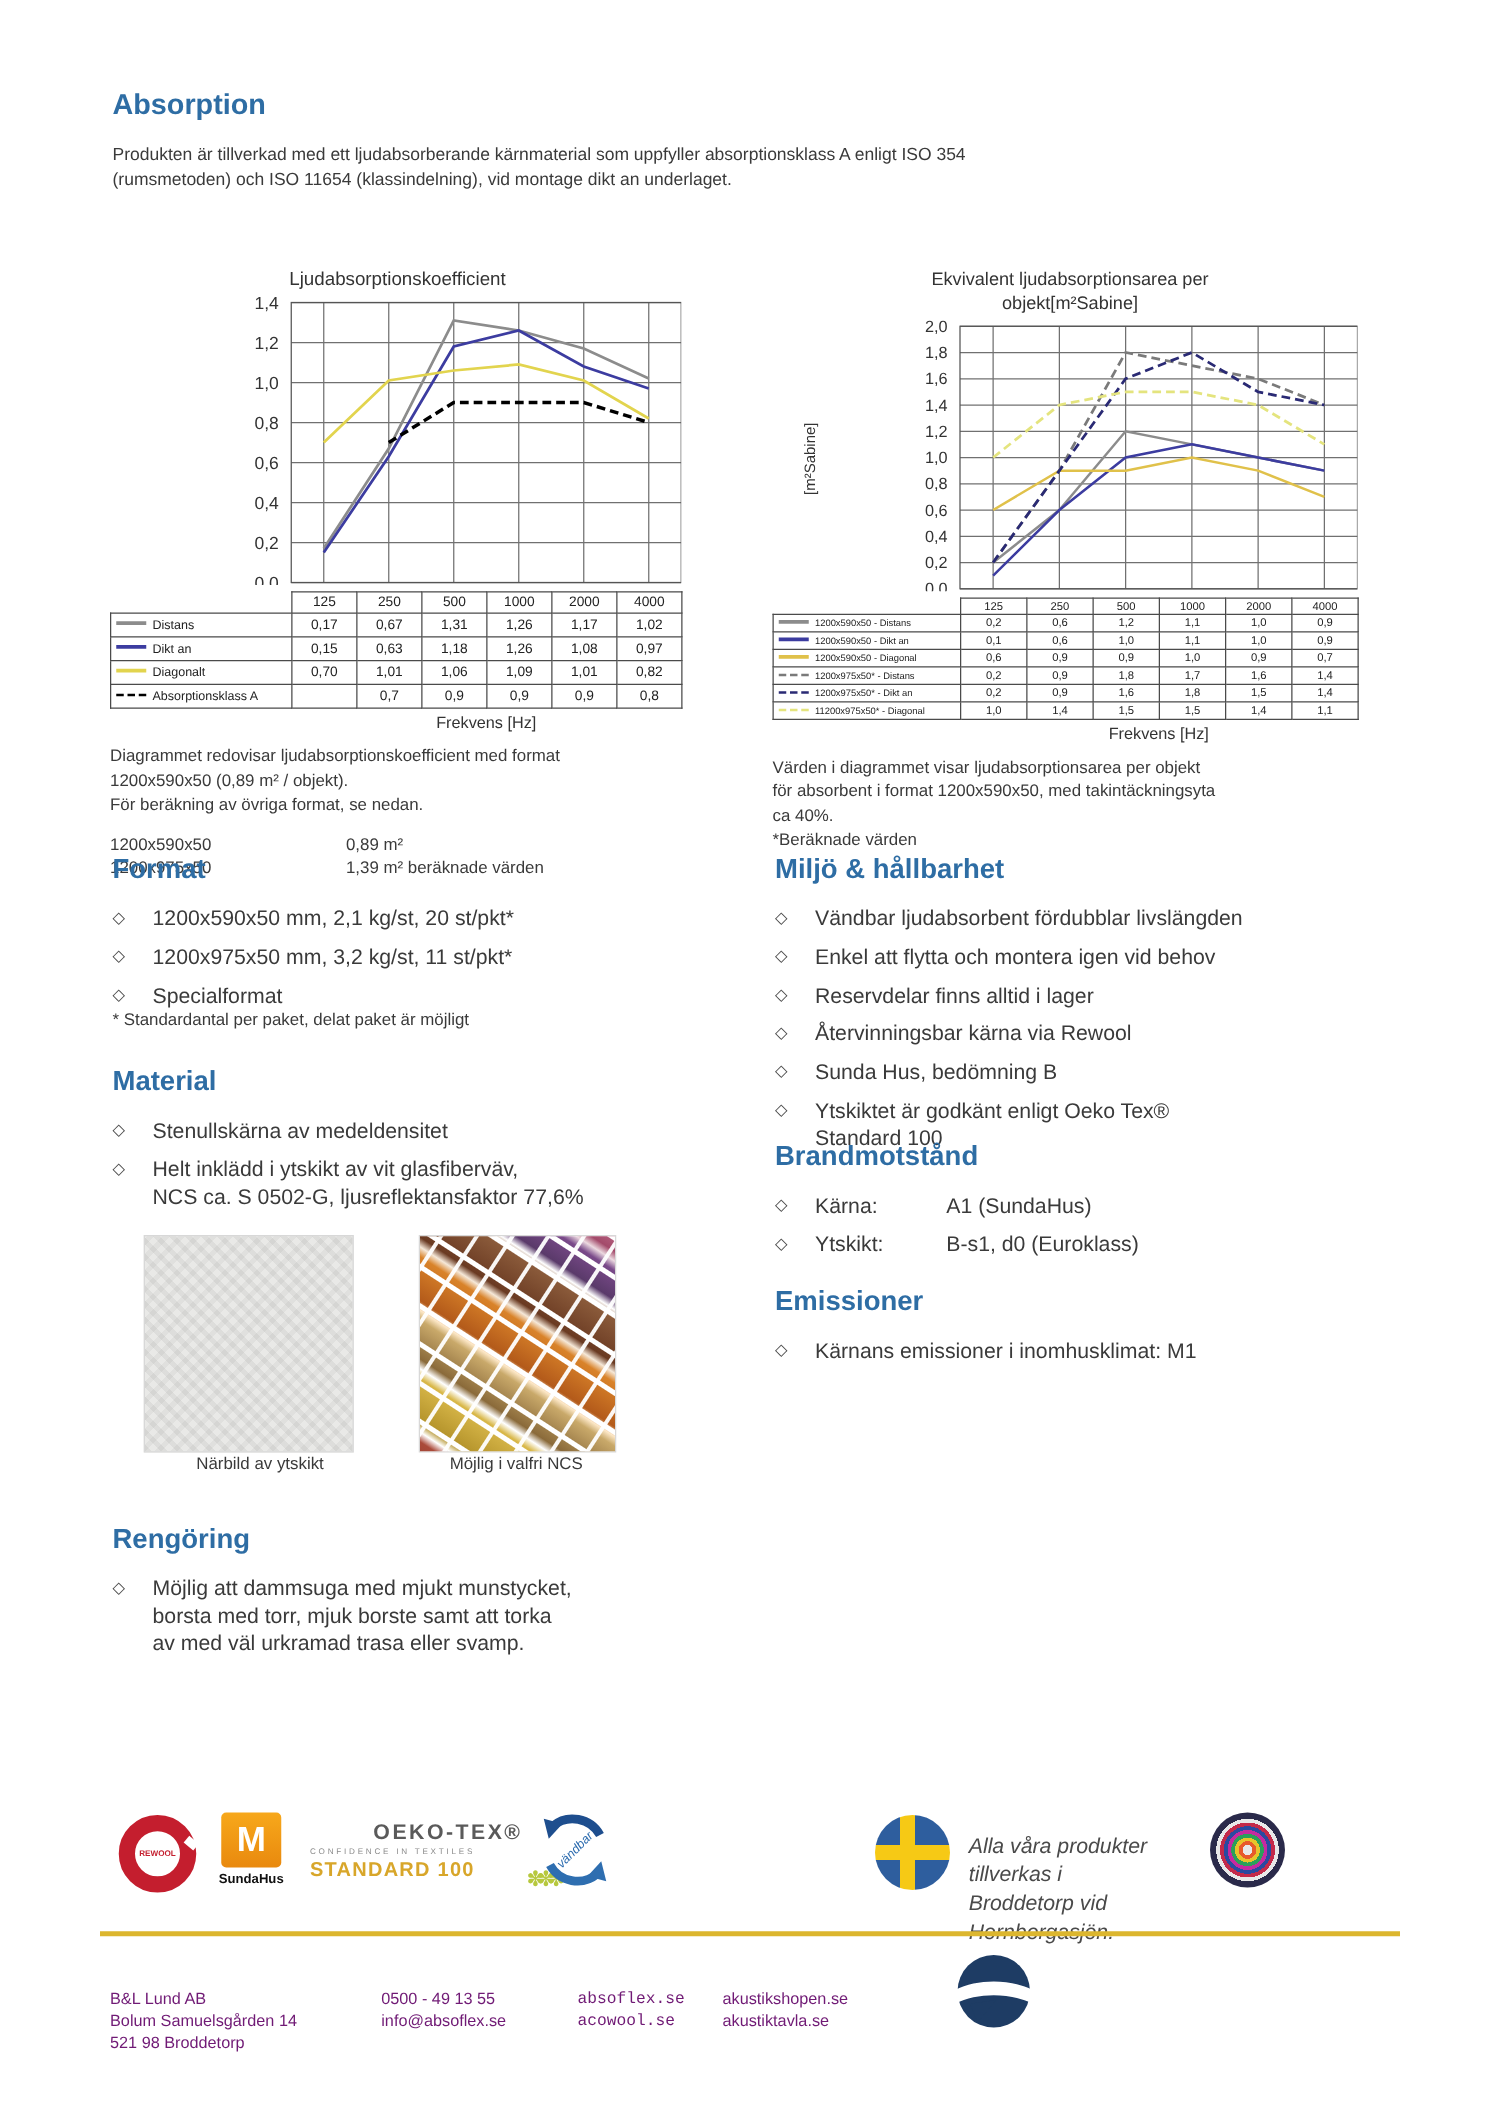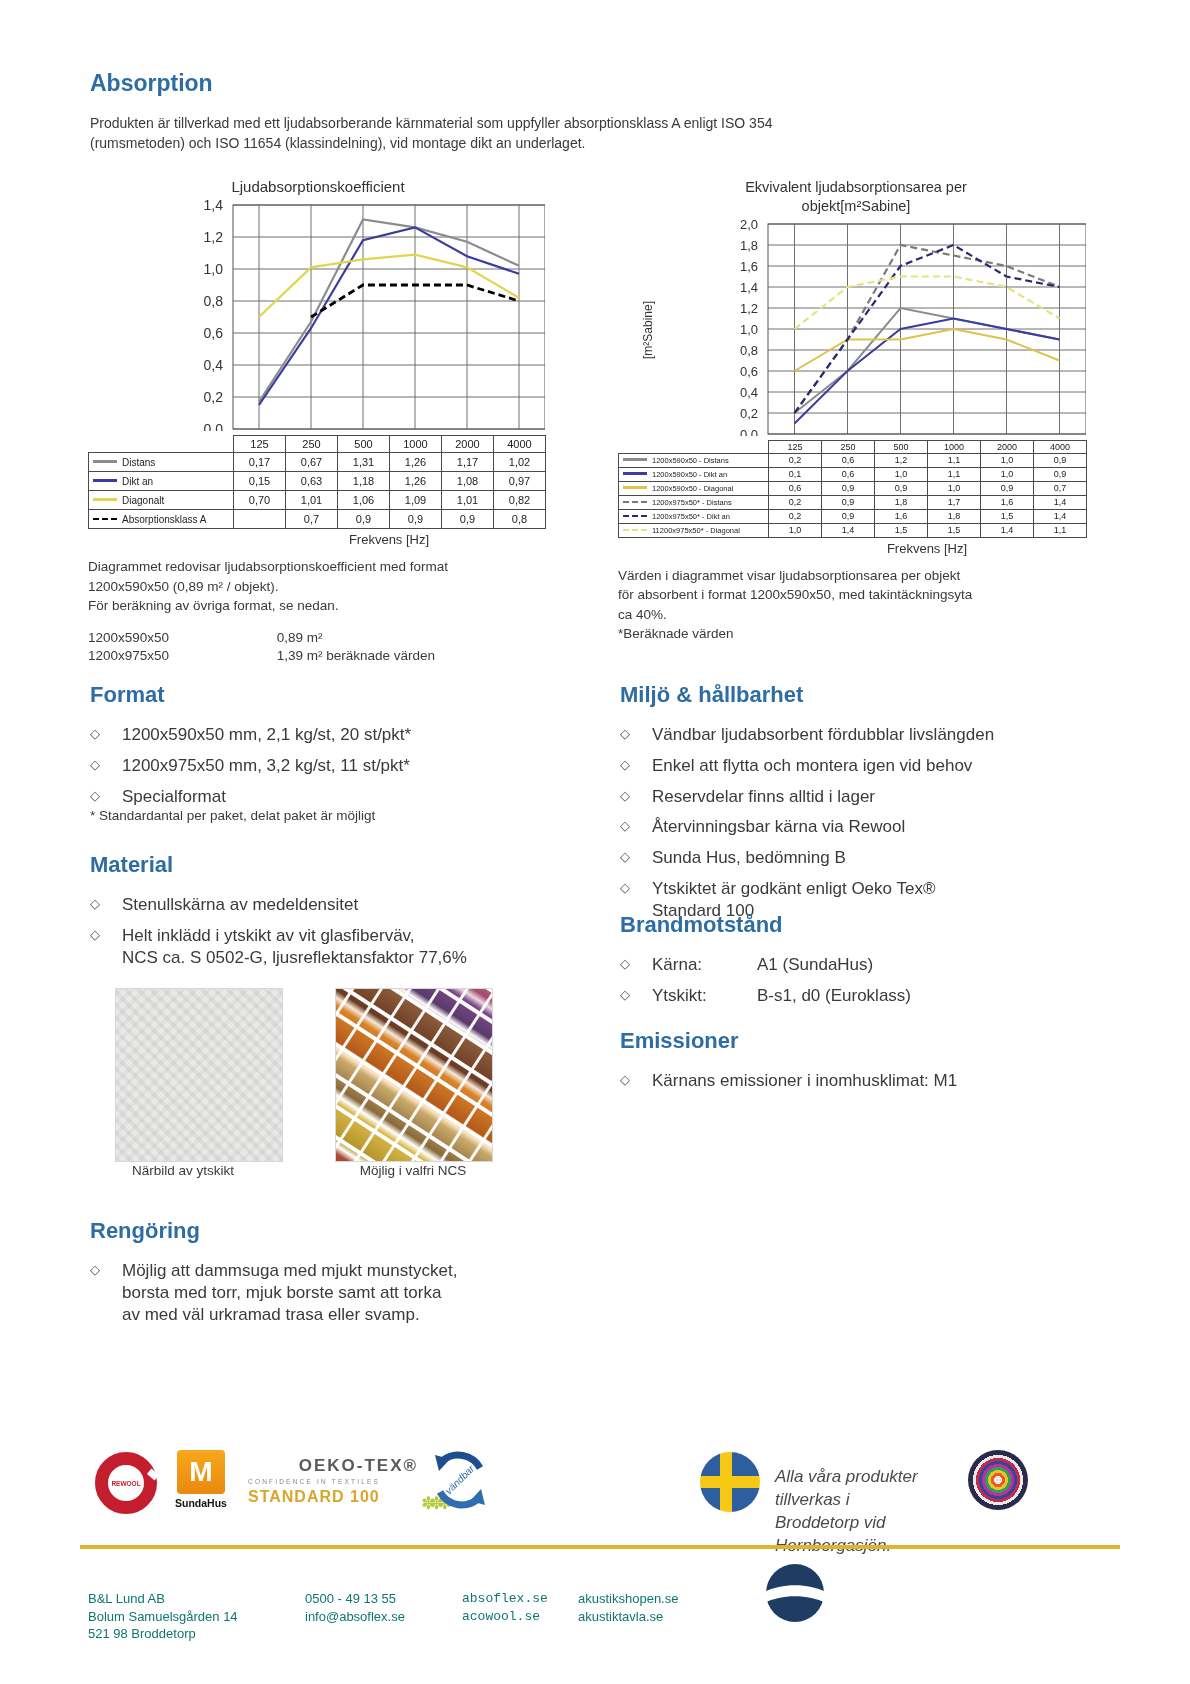--- a/index.html
+++ b/index.html
@@ -1,21 +1,21 @@
 <!DOCTYPE html>
 <html><head>
 <meta charset="utf-8">
 <style>
   html,body{margin:0;padding:0;background:#fff;}
   .page{position:relative;width:1190px;height:1684px;background:#fff;overflow:hidden;
         font-family:"Liberation Sans","DejaVu Sans",sans-serif;color:#3a3a3a;}
   .sec-h{position:absolute;font-size:22px;font-weight:bold;color:#2E6DA4;}
   .h1{position:absolute;left:90px;top:70px;font-size:23px;font-weight:bold;color:#2E6DA4;}
   .intro{position:absolute;left:90px;top:114px;width:980px;font-size:14px;line-height:1.4;white-space:pre-line;}
-  .chart-block{position:absolute;}
+  .chart-block{position:absolute;margin-top:37px;}
   .chart-title{text-align:center;font-size:15px;color:#333;margin-bottom:4px;}
   .chart-title.two-line{font-size:14.5px;width:262px;margin:0 auto 2px auto;line-height:1.3;}
   .ylab{position:absolute;left:30px;top:152px;transform:translate(-50%,-50%) rotate(-90deg);font-size:12px;color:#333;}
   .legtbl{border-collapse:collapse;table-layout:fixed;}
   .legtbl th,.legtbl td{border:1px solid #4a4a4a;text-align:center;font-weight:normal;color:#222;padding:0 2px;overflow:hidden;white-space:nowrap;}
   .legtbl th.corner{border:none;}
   #tblL th{font-size:11px;height:16px;} #tblL td{font-size:11px;height:18px;}
   #tblL td.leg{font-size:10px;text-align:left;}
   #tblR th{font-size:9px;height:12px;} #tblR td{font-size:9px;height:13px;}
   #tblR td.leg{font-size:7.5px;text-align:left;}
@@ -69,21 +69,21 @@
     background:
       linear-gradient(90deg,transparent 0 20px,#F6C915 20px 32px,transparent 32px),
       linear-gradient(180deg,transparent 0 24px,#F6C915 24px 36px,transparent 36px),
       #2E5E9E;}
   .made-in{position:absolute;left:775px;top:1466px;width:200px;font-size:17px;font-style:italic;color:#4a4a4a;white-space:pre-line;line-height:1.35;}
   .rings{position:absolute;left:968px;top:1450px;width:60px;height:60px;border-radius:50%;
     background:radial-gradient(circle at 50% 50%,
       #e8e8e8 0 4px,#E85A2A 4px 7px,#E8C42A 7px 10px,#2AA05A 10px 13px,
       #C42AA0 13px 16px,#2A4AA0 16px 19px,#C42A4A 19px 22px,#e8e8e8 22px 25px,#2A2A4A 25px 30px);}
   .gold-rule{position:absolute;left:80px;top:1545px;width:1040px;height:4px;background:#DCB62E;}
-  .fcol{position:absolute;top:1590px;font-size:13px;line-height:1.35;color:#0f766e;}
+  .fcol{position:absolute;top:1590px;font-size:13px;line-height:1.35;color:#701a75;}
   .fline{white-space:nowrap;}
   .absoflex{position:absolute;left:762px;top:1562px;display:flex;align-items:center;}
   .ax-text{font-size:48px;font-weight:bold;color:#1A5CA0;letter-spacing:-1px;margin-left:8px;}
 </style>
 </head>
 <body>
 
 <div class="page">
 
   <div class="h1">Absorption</div>
@@ -410,21 +410,21 @@
       <div class="bullet">
         <span class="dia">◇</span>
         <span class="btext">Kärnans emissioner i inomhusklimat: M1</span>
       </div>
     </div>
 
   <div class="img-ph img-closeup"></div>
   <div class="img-ph img-ncs">
       <div class="ncs-inner"></div>
     </div>
-  <div class="img-cap" style="left:100px;width:166px;">Närbild av ytskikt</div>
+  <div class="img-cap" style="left:125px;width:166px;">Närbild av ytskikt</div>
   <div class="img-cap" style="left:335px;width:156px;">Möjlig i valfri NCS</div>
 
   <div class="sec-h" style="left:90px;top:1218px;">Rengöring</div>
   <div class="bullets" style="left:90px;top:1260px;width:500px;">
 
       <div class="bullet">
         <span class="dia">◇</span>
         <span class="btext">Möjlig att dammsuga med mjukt munstycket,
 borsta med torr, mjuk borste samt att torka
 av med väl urkramad trasa eller svamp.</span>

